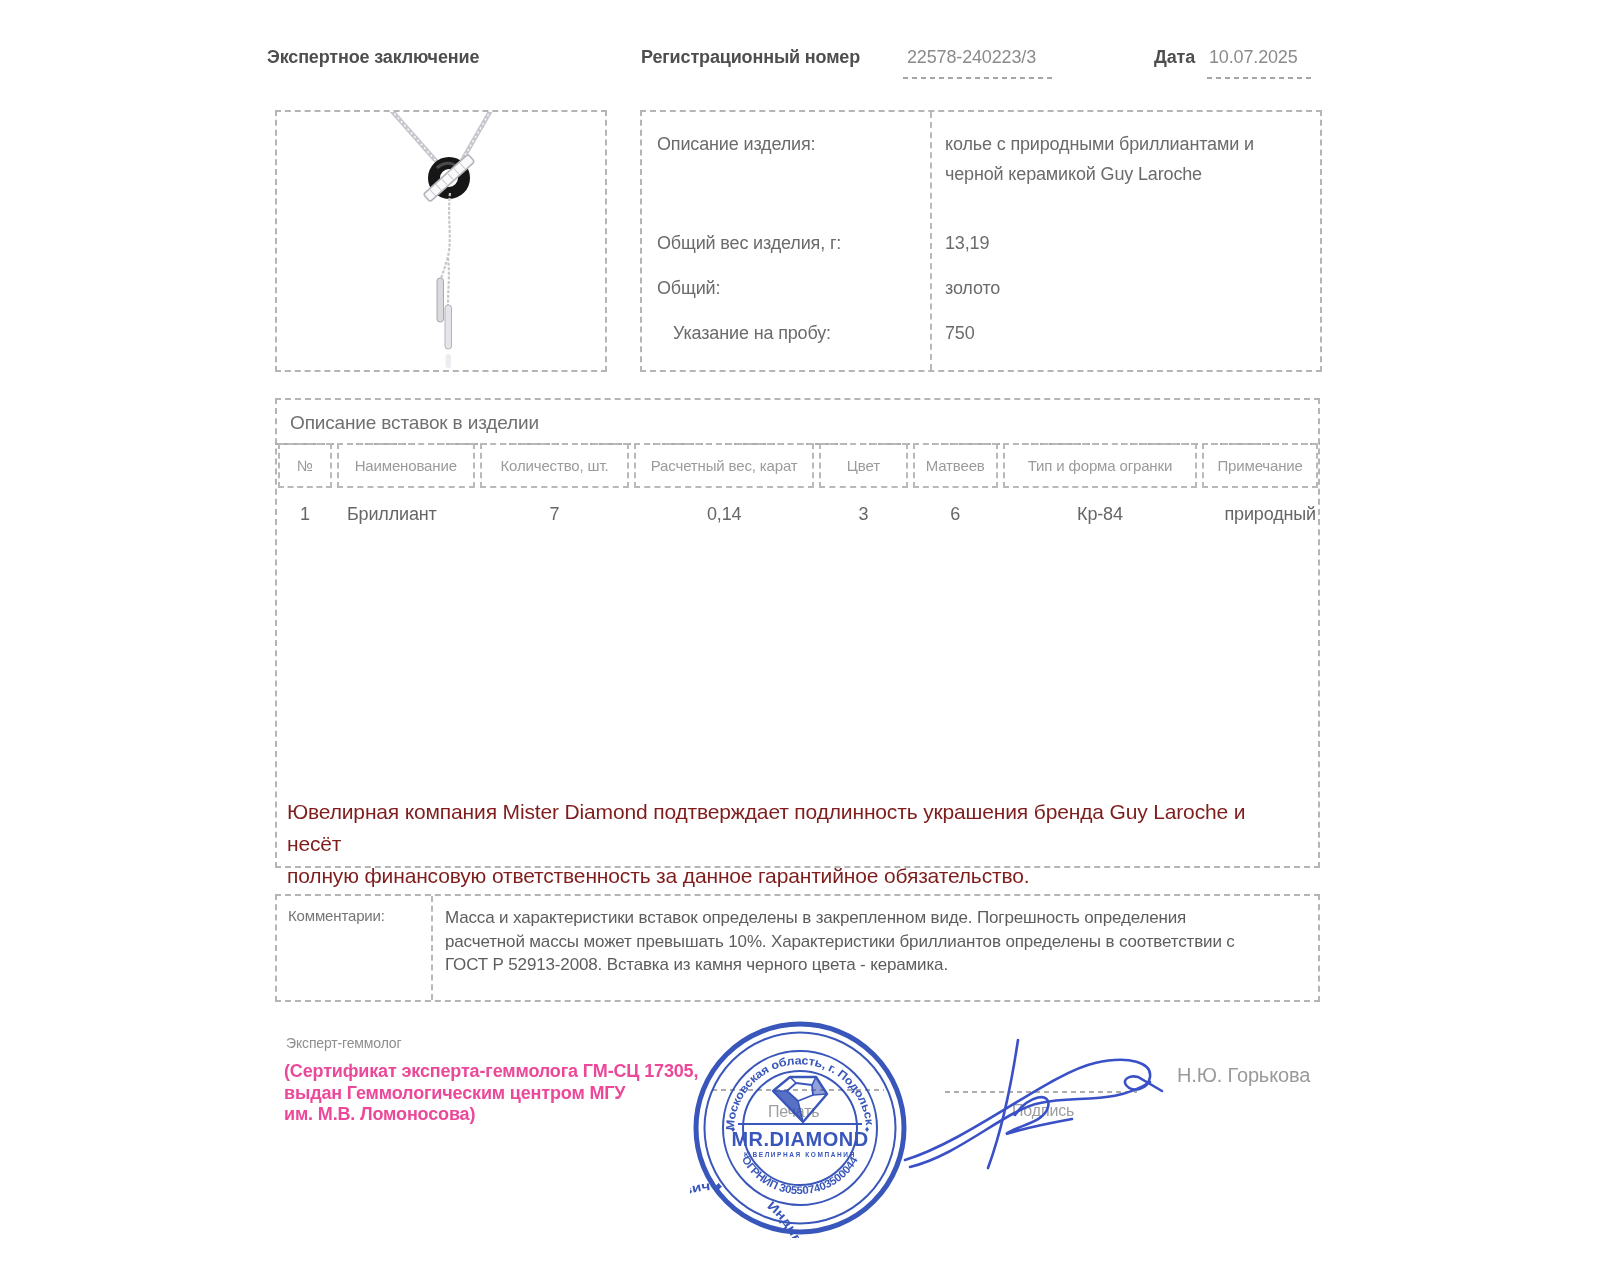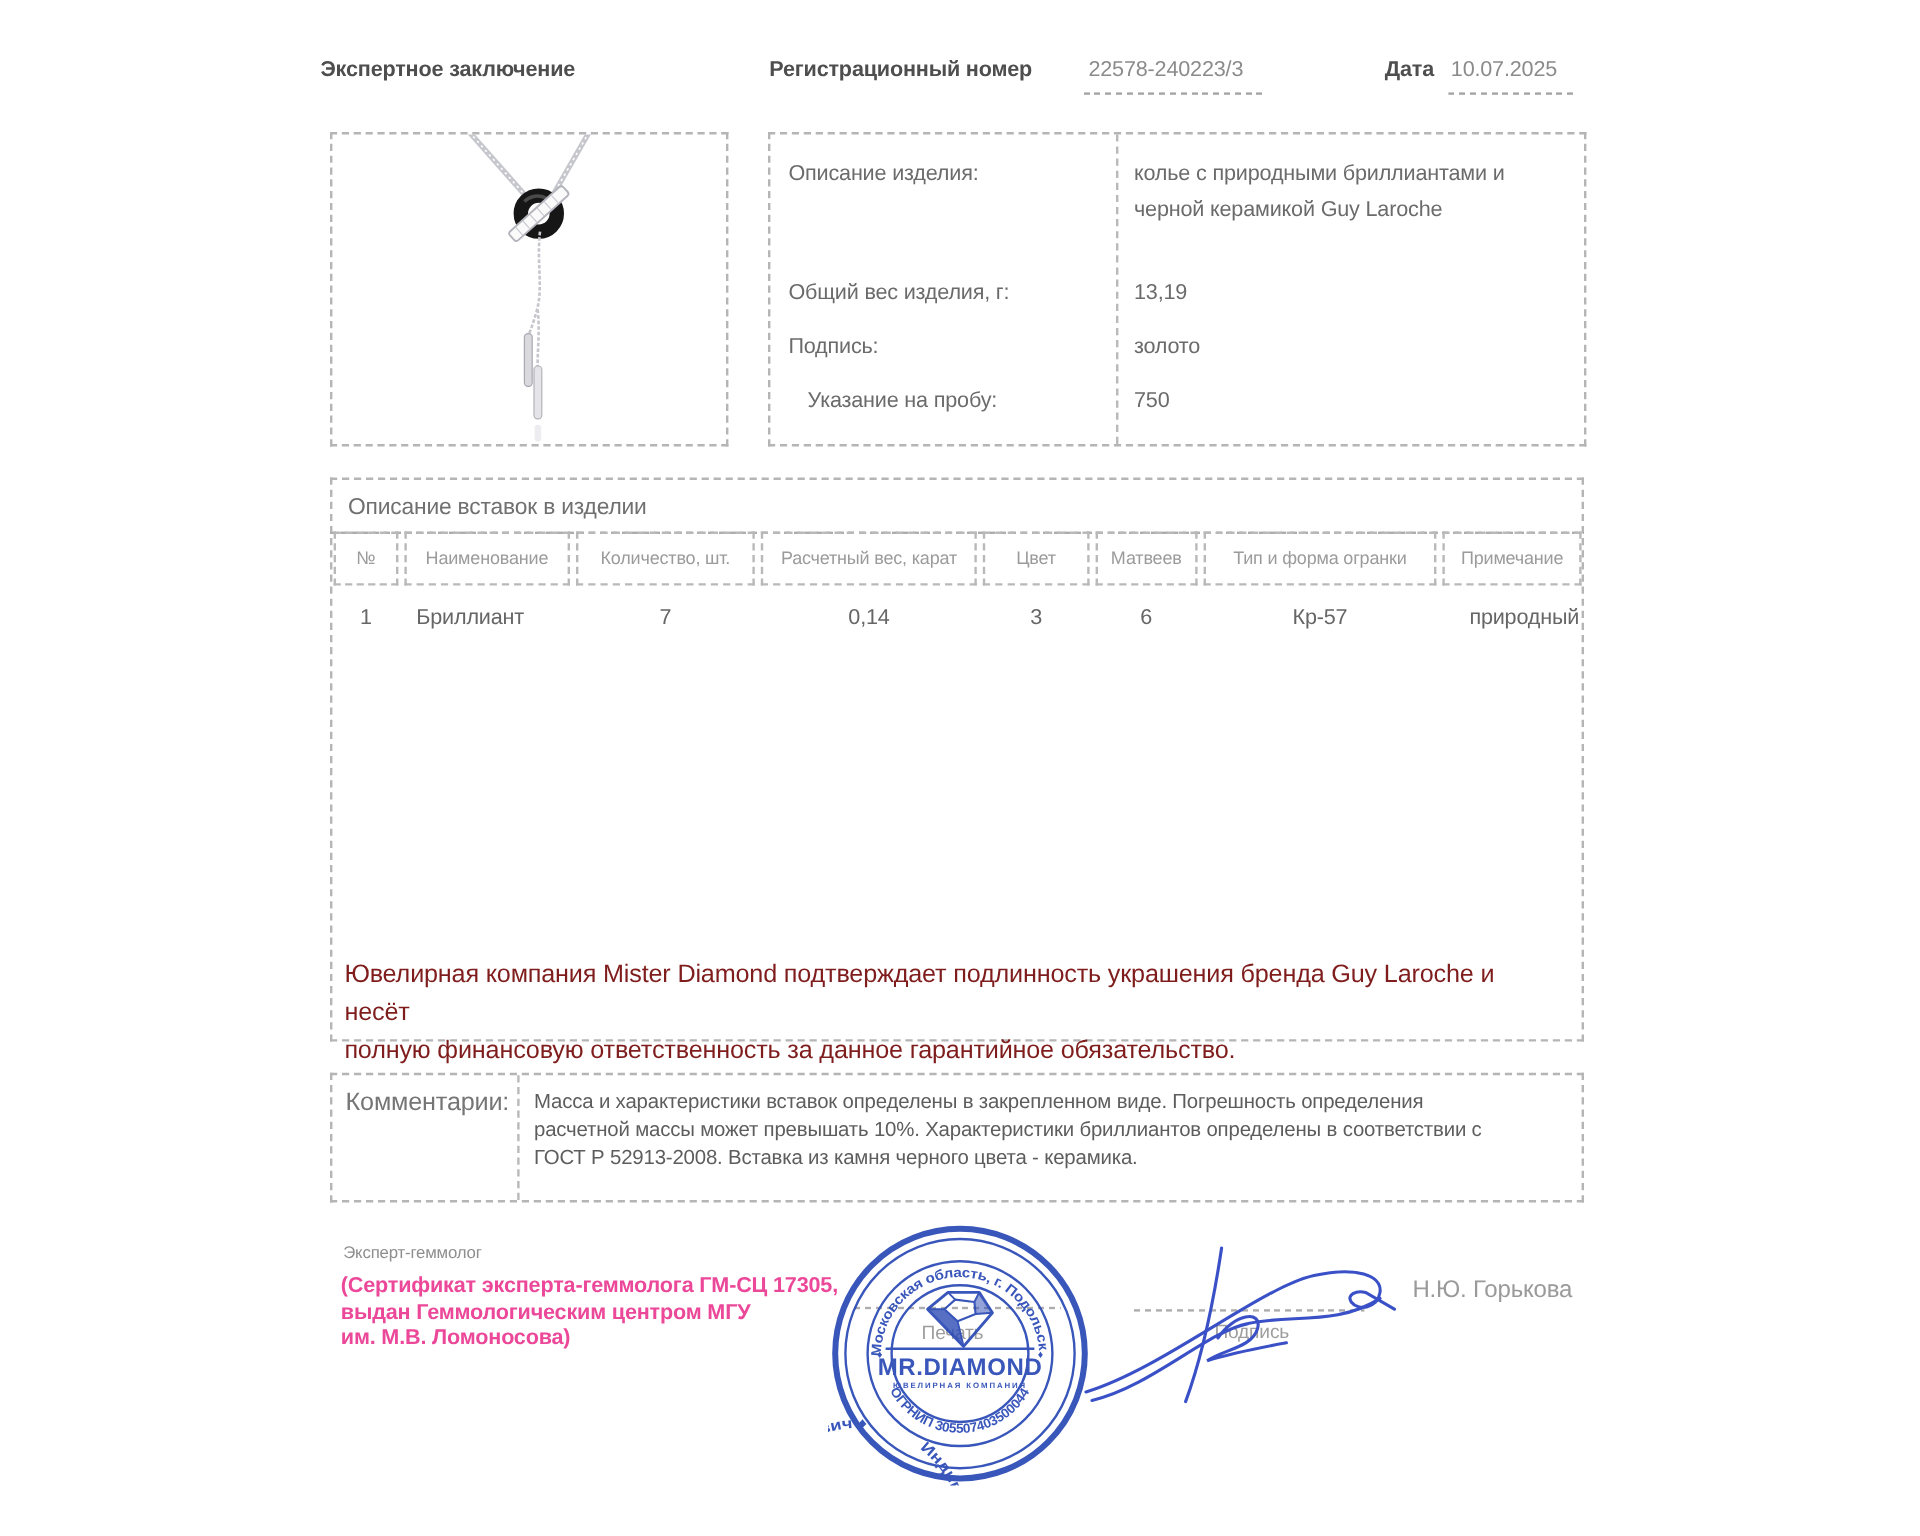--- a/index.html
+++ b/index.html
@@ -28,21 +28,21 @@
   .cell-1{width:54px}.cell-2{width:138px}.cell-3{width:150px}.cell-4{width:180px}
   .cell-5{width:89px}.cell-6{width:85px}.cell-7{width:195px}.cell-8{width:116px}
   .th { border:2px dashed #b9b9b9; height:45px; display:flex; align-items:center; justify-content:center;
         font-size:15px; color:#9b9b9b; text-align:center; }
   .td { padding-top:16px; font-size:18px; color:#666666; text-align:center; }
   .td.left { text-align:left; padding-left:10px; }
   .td.right { text-align:right; padding-right:2px; }
   .guarantee { font-size:21px; font-weight:normal; color:#7f1d1d; line-height:32px; }
 
   
-  .com-label { font-size:21px; color:#757575; }
+  .com-label { font-size:15px; color:#757575; }
   .com-text { font-size:17px; color:#5d5d5d; line-height:23.5px; }
 
   
   .expert-title { font-size:14px; color:#8e8e8e; }
   .cert-line { font-size:18px; color:#ec4899; line-height:21.5px;font-weight:bold; }
   .place-label { font-size:16px; color:#9e9e9e; }
   .expert-name { font-size:20px; color:#9a9a9a; }
 
   
   .stamp-stroke { fill:none; stroke:var(--stamp-blue,#2b4ab5); }
@@ -94,21 +94,21 @@
     <rect x="168.5" y="242" width="5.5" height="14" rx="2.5" fill="#ededf1"></rect>
   </svg>
 </div>
 
 <div class="abs dash-box" style="left:640px; top:110px; width:682px; height:262px;">
   <div class="v-divider" style="left:288px;"></div>
   <div class="abs det-label" style="left:15px; top:17px;">Описание изделия:</div>
   <div class="abs det-value wrap" style="left:303px; top:17px;">колье с природными бриллиантами и черной керамикой Guy Laroche</div>
   <div class="abs det-label" style="left:15px; top:116px;">Общий вес изделия, г:</div>
   <div class="abs det-value" style="left:303px; top:116px;">13,19</div>
-  <div class="abs det-label" style="left:15px; top:161px;">Подпись:</div>
+  <div class="abs det-label" style="left:15px; top:161px;">Общий:</div>
   <div class="abs det-value" style="left:303px; top:161px;">золото</div>
   <div class="abs det-label" style="left:15px; top:206px;margin-left:16px;">Указание на пробу:</div>
   <div class="abs det-value" style="left:303px; top:206px;">750</div>
 </div>
 
 <div class="abs dash-box" style="left:275px; top:398px; width:1045px; height:470px;">
   <div class="abs section-title" style="left:13px; top:12px;">Описание вставок в изделии</div>
   <div class="abs h-dashline" style="left:-2px; top:43px; width:1045px;"></div>
 
   <div class="abs cells-row" style="left:0; top:43px; width:1041px;">
@@ -122,21 +122,21 @@
     <div class="th cell-8">Примечание</div>
   </div>
 
   <div class="abs cells-row" style="left:0; top:88px; width:1041px;">
     <div class="td cell-1">1</div>
     <div class="td cell-2 left">Бриллиант</div>
     <div class="td cell-3">7</div>
     <div class="td cell-4">0,14</div>
     <div class="td cell-5">3</div>
     <div class="td cell-6">6</div>
-    <div class="td cell-7">Кр-57</div>
+    <div class="td cell-7">Кр-84</div>
     <div class="td cell-8 right">природный</div>
   </div>
 
   <div class="abs guarantee" style="left:10px; top:396px; width:1010px;">
     <div>Ювелирная компания Mister Diamond подтверждает подлинность украшения бренда Guy Laroche и несёт</div>
     <div>полную финансовую ответственность за данное гарантийное обязательство.</div>
   </div>
 </div>
 
 <div class="abs dash-box" style="left:275px; top:894px; width:1045px; height:108px;">

